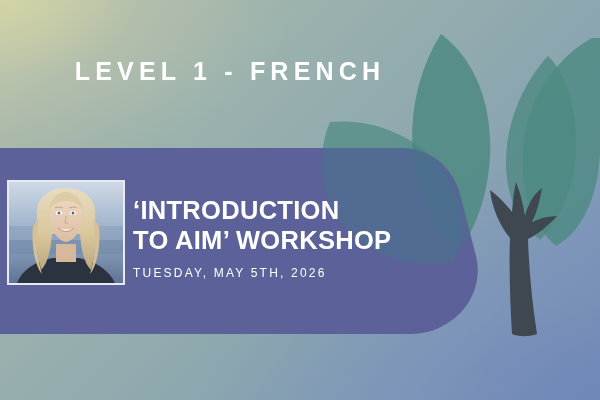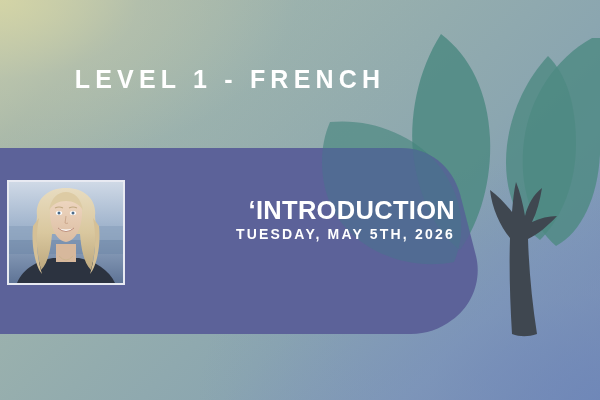--- a/index.html
+++ b/index.html
@@ -70,21 +70,21 @@
     position: absolute;
     inset: 0;
     pointer-events: none;
   }
   .leaf-overlay svg { display: block; width: 600px; height: 400px; }
 
   
   .level-title {
     position: absolute;
     left: 0;
-    top: 64px;
+    top: 56px;
     width: 460px;
     text-align: center;
     color: #ffffff;
     font-size: 25px;
     font-weight: bold;
     letter-spacing: 5.2px;
     line-height: 1.2;
     text-transform: uppercase;
   }
 
@@ -119,33 +119,34 @@
     text-transform: uppercase;
     white-space: nowrap;
   }
 
   
   .banner-text {
     position: absolute;
     left: 133px;
     top: 196px;
     width: 322px;
-    text-align: right;
+    text-align: left;
     color: #ffffff;
   }
   .workshop-title {
     font-size: 25.5px;
     font-weight: bold;
     letter-spacing: 0.3px;
     line-height: 1.17;
     text-transform: uppercase;
   }
   .workshop-date {
-    font-size: 14px;
-    font-weight: bold;
+    margin-top: 10px;
+    font-size: 12px;
+    font-weight: normal;
     letter-spacing: 2.2px;
     text-transform: uppercase;
   }
 </style>
 </head>
 <body>
 
 <div class="poster">
 
   <div class="bg-gradient"></div>
@@ -275,17 +276,18 @@
 
         <path d="M50 74 Q57 82 64 74" stroke="#c9b48c" stroke-width="0.8" fill="none"></path>
       </svg>
     </div>
   </div>
 
 
   <div class="banner-text">
     <div class="workshop-title">
       <div>‘Introduction</div>
+      <div>to AIM’ Workshop</div>
     </div>
     <div class="workshop-date">Tuesday, May 5th, 2026</div>
   </div>
 
 </div>
 
 </body></html>

